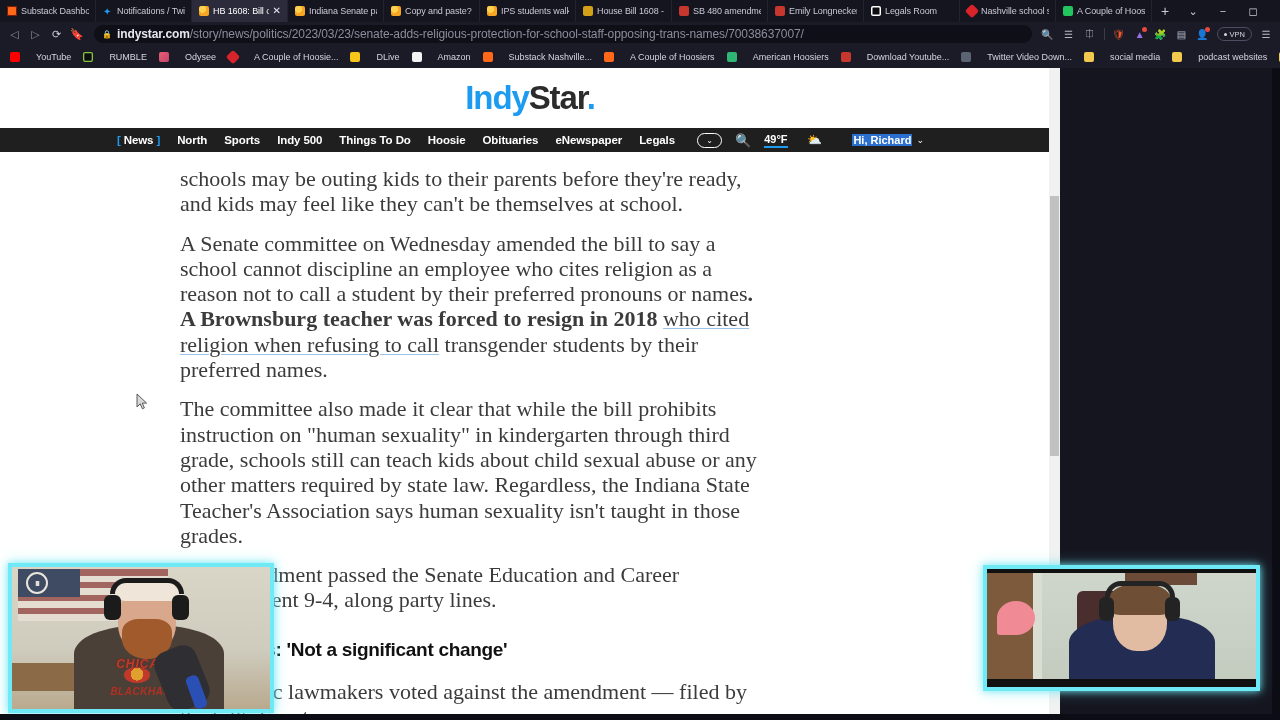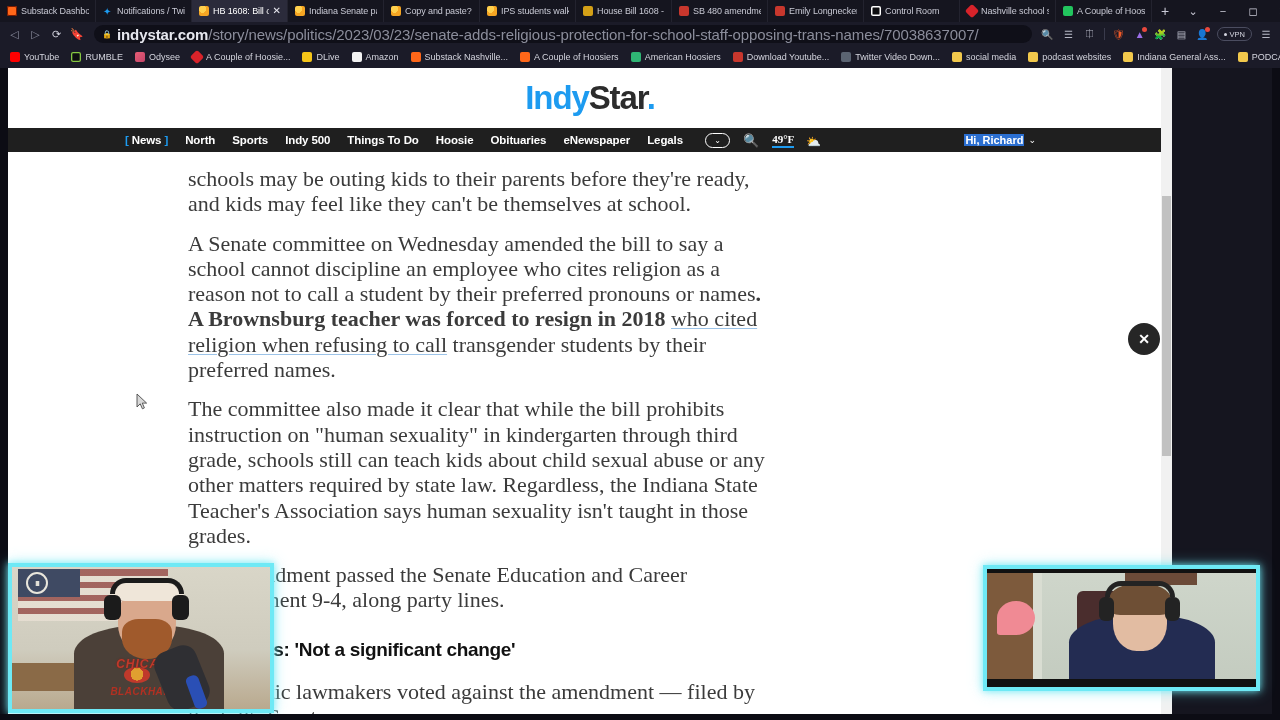--- a/index.html
+++ b/index.html
@@ -65,21 +65,21 @@
     width: 21px; height: 22px; display: flex; align-items: center;
     justify-content: center; color: #8d8fa0; font-size: 11px;
   }
   .navicon.on { color: #d4d5e0; }
   .omnibox {
     flex: 1; height: 18px; background: #0f0f18; border-radius: 9px;
     display: flex; align-items: center; padding: 0 8px; gap: 5px;
     margin: 0 6px; overflow: hidden;
   }
   .omnibox .lock { font-size: 8px; color: #b9bac6; }
-  .omnibox .url { font-size: 15px; color: #8b8d9b; white-space: nowrap; letter-spacing: -0.1px; }
+  .omnibox .url { font-size: 12px; color: #8b8d9b; white-space: nowrap; letter-spacing: -0.1px; }
   .omnibox .url b { color: #e6e7ee; font-weight: 700; }
   .urlbar-right { display: flex; align-items: center; gap: 1px; }
   .uicon {
     width: 20px; height: 22px; display: flex; align-items: center;
     justify-content: center; color: #b5b7c4; font-size: 10px; position: relative;
   }
   .vpnpill {
     border: 1px solid #4b4d60; border-radius: 9px; height: 14px;
     padding: 0 6px; display: flex; align-items: center; gap: 3px;
     font-size: 7.5px; color: #d3d4de; margin: 0 3px;
@@ -90,21 +90,21 @@
     border-radius: 50%; background: #e8483d;
   }
   .sep { width: 1px; height: 12px; background: #3a3b4c; margin: 0 3px; }
 
   
   .bmbar {
     height: 22px; background: #1b1b28; display: flex; align-items: center;
     padding: 0 4px; gap: 0; overflow: hidden;
   }
   .bm {
-    display: flex; align-items: center; gap: 4px; padding: 0 6px;
+    display: flex; align-items: center; gap: 16px; padding: 0 6px;
     font-size: 9px; color: #d4d5de; white-space: nowrap; height: 18px;
   }
   .bm .bmico { width: 10px; height: 10px; min-width: 10px; border-radius: 2px; display:inline-block; }
   .ic-yt { background: #ff0000; border-radius: 3px; }
   .ic-rumble { background: #0d0d10; border-radius: 50%; box-shadow: inset 0 0 0 1.3px #85c742; }
   .ic-odysee { background: linear-gradient(135deg,#e85d75,#c44569); border-radius: 50%; }
   .ic-couple { background: #d8232a; border-radius: 50% 50% 50% 0; transform: rotate(-45deg); }
   .ic-dlive { background: #f5c518; border-radius: 50%; }
   .ic-amazon { background: #f2f2f2; }
   .ic-substack { background: #ff6719; }
@@ -131,21 +131,21 @@
   .nav-item { color: #fff; font-size: 11.5px; font-weight: 700; letter-spacing: -0.1px; }
   .nav-item.news { display: flex; align-items: center; gap: 3px; }
   .nav-item.news .brk { color: #1d9bf0; font-weight: 700; }
   .nav-right { display: flex; align-items: center; gap: 13px; margin-left: 22px; }
   .chev-pill {
     width: 25px; height: 15px; border: 1.3px solid #fff; border-radius: 8px;
     display: flex; align-items: center; justify-content: center;
     color: #fff; font-size: 8px;
   }
   .search-ico { color: #fff; font-size: 13px; display:flex; align-items:center;}
-  .weather { display: flex; align-items: flex-end; gap: 12px; font-family: Liberation Serif, serif; }
+  .weather { display: flex; align-items: center; gap: 20px; }
   .weather .temp {
     color: #fff; font-size: 11px; font-weight: 700;
     border-bottom: 2px solid #1d9bf0; line-height: 13px;
   }
   .weather .wico { font-size: 12px; line-height: 1; }
   .greet {
     position: absolute; right: 136px; display: flex; align-items: center; gap: 4px;
   }
   .greet .gtext {
     color: #fff; font-size: 11px; font-weight: 700;
@@ -187,21 +187,21 @@
     position: absolute; left: 1120px; top: 255px; width: 32px; height: 32px;
     border-radius: 50%; background: #262626;
     display: flex; align-items: center; justify-content: center;
     color: #fff; font-size: 14px; font-weight: 700;
   }
 
   
   .frame-left  { position:absolute; left:0; top:68px; width:8px; height:652px; background:#0c0c14; }
   .frame-right { position:absolute; right:0; top:68px; width:8px; height:652px; background:#0c0c14; }
   .frame-bottom{ position:absolute; left:0; bottom:0; width:1280px; height:6px; background:#0c0c14; }
-  .page-inner  { position:absolute; left:8px; top:68px; width:1164px; height:646px; background:#fff; overflow:hidden; }
+  .page-inner  { position:absolute; left:0; top:68px; width:1060px; height:646px; background:#fff; overflow:hidden; }
 
   
   .cam {
     position: absolute; border: 4px solid #6ee9f5; background: #111;
     overflow: hidden;
     box-shadow: 0 0 7px rgba(110,233,245,.85), 0 0 14px rgba(110,233,245,.45);
   }
   .cam-left  { left: 8px;   top: 563px; width: 266px; height: 150px; }
   .cam-right { left: 983px; top: 565px; width: 277px; height: 126px; }
 
@@ -332,21 +332,21 @@
     <div class="tab">
       <span class="fav fav-doc"></span>
       <span class="tlabel">SB 480 amendmen</span>
     </div>
     <div class="tab">
       <span class="fav fav-doc"></span>
       <span class="tlabel">Emily Longnecker</span>
     </div>
     <div class="tab">
       <span class="fav fav-odysee"></span>
-      <span class="tlabel">Control Room</span>
+      <span class="tlabel">Legals Room</span>
     </div>
     <div class="tab">
       <span class="fav fav-pin"></span>
       <span class="tlabel">Nashville school sh</span>
     </div>
     <div class="tab">
       <span class="fav fav-play"></span>
       <span class="tlabel">A Couple of Hoosi</span>
     </div>
 

